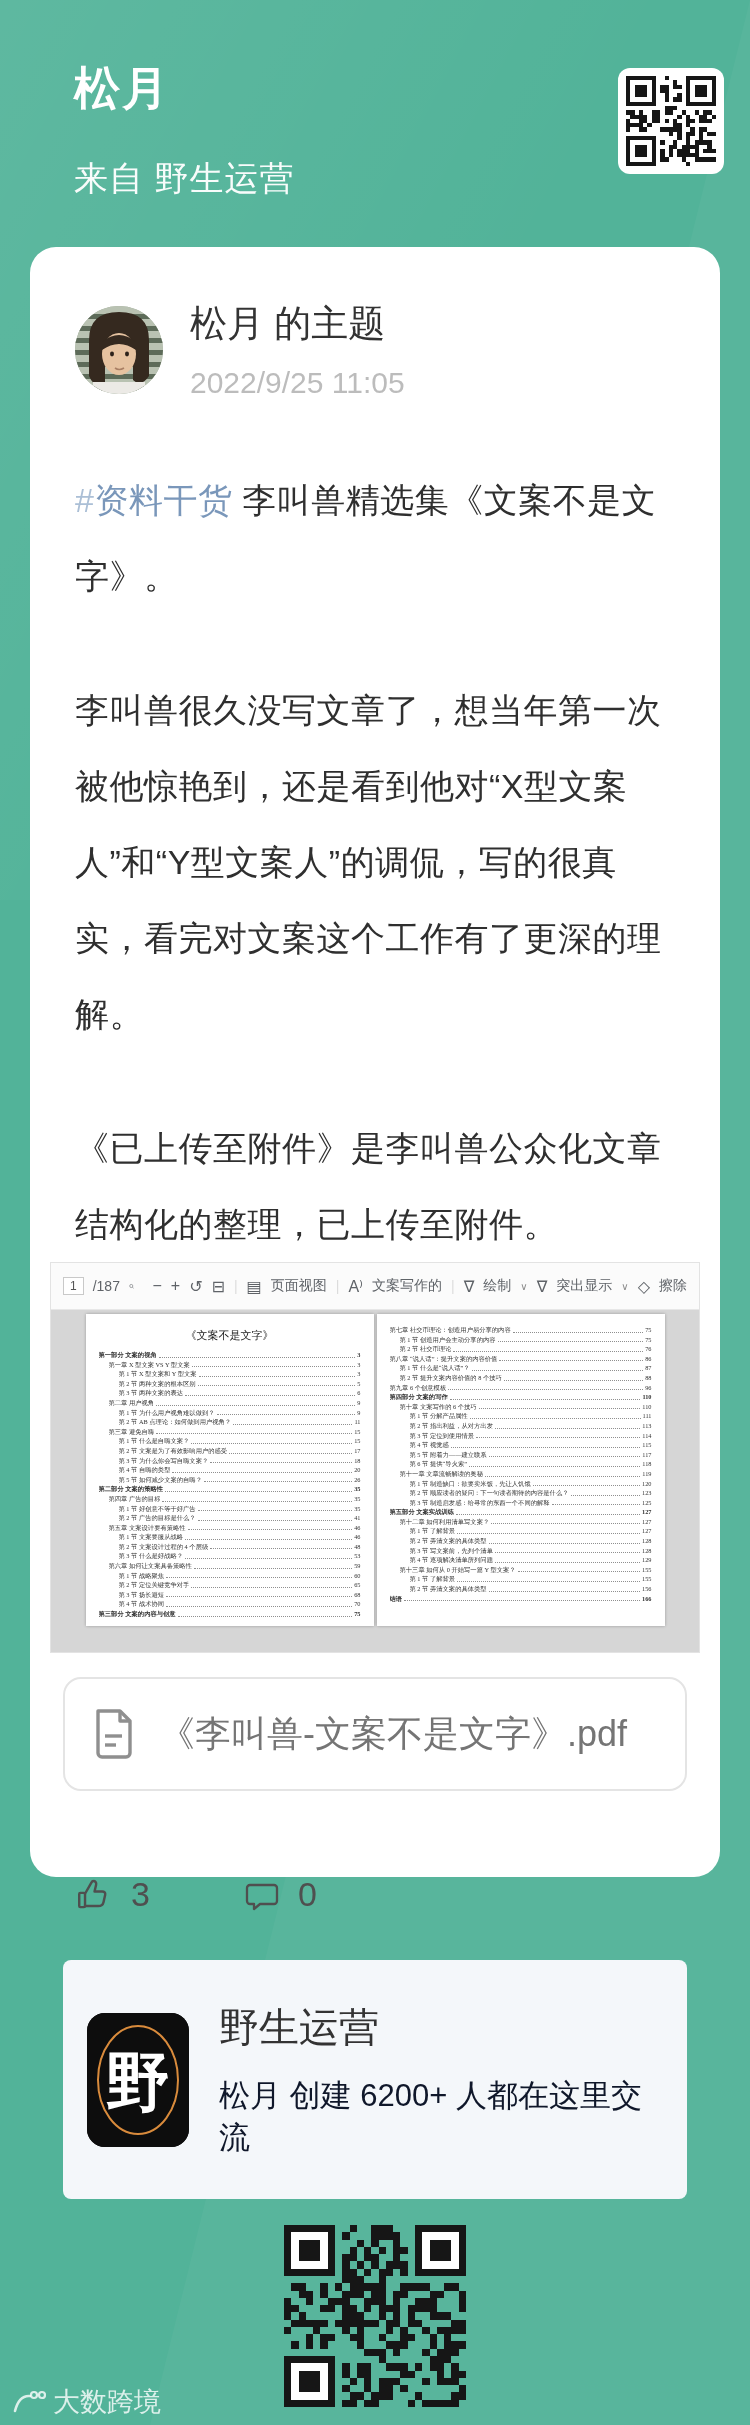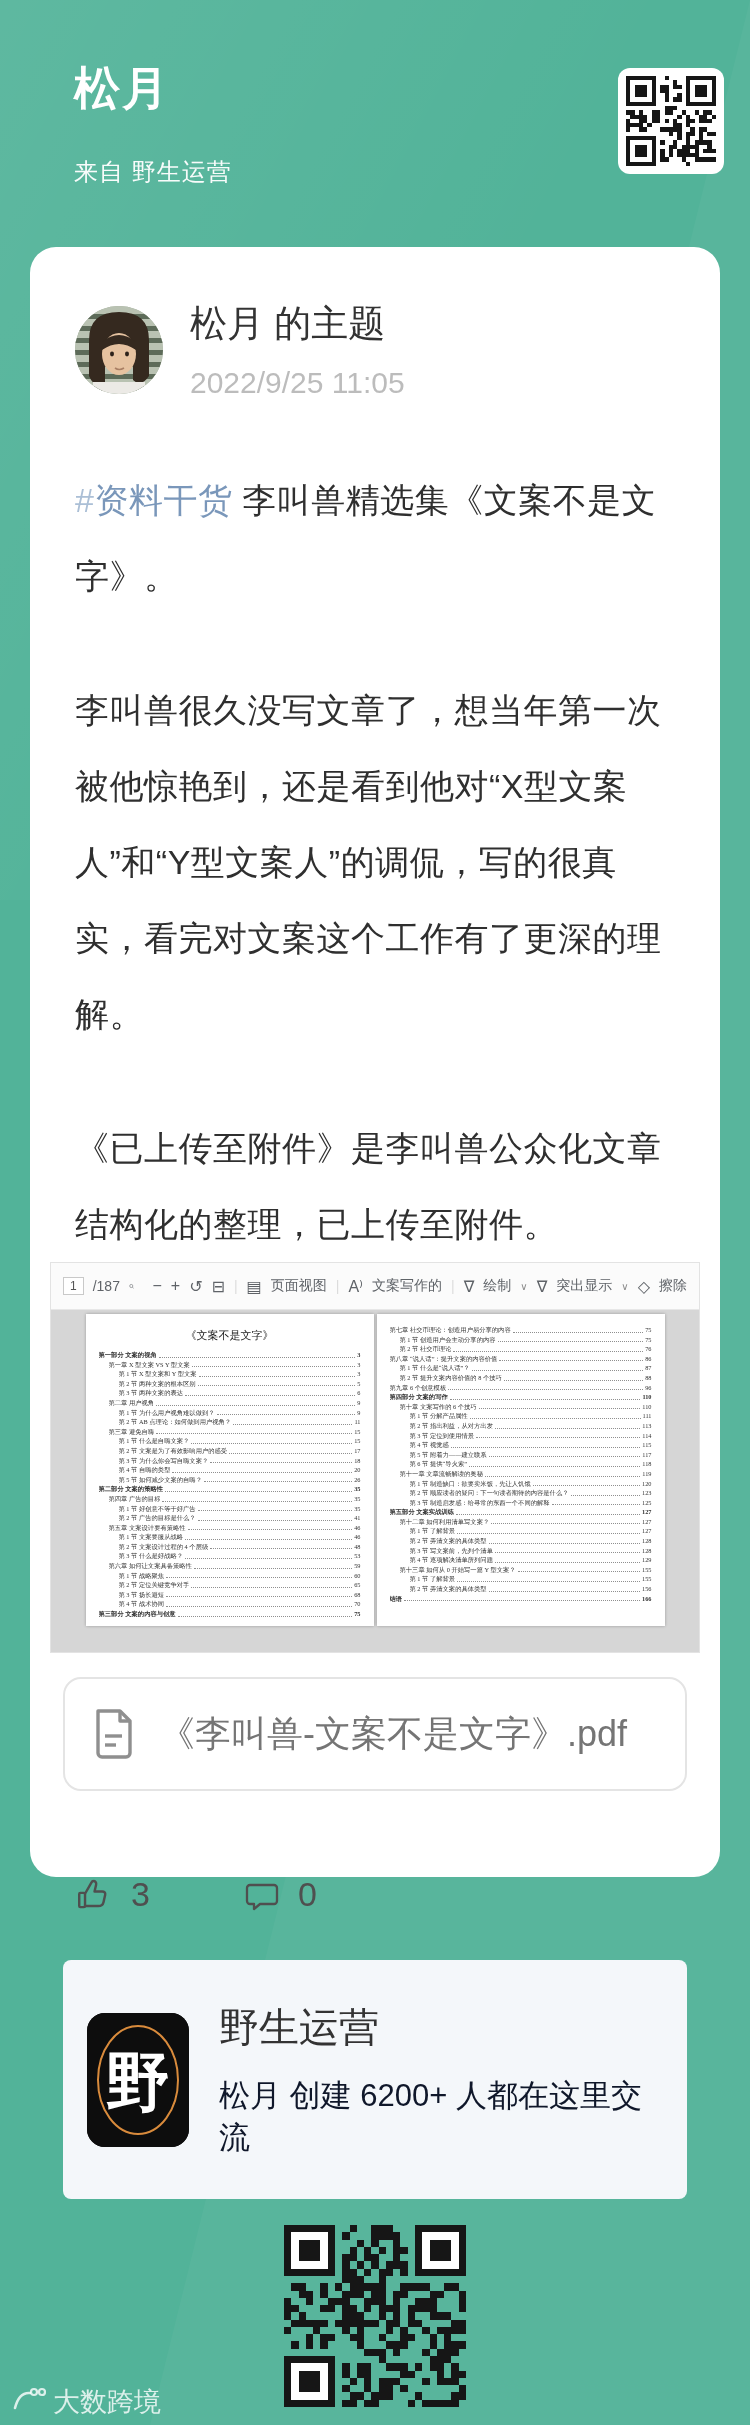--- a/index.html
+++ b/index.html
@@ -5,21 +5,21 @@
   html,body{margin:0;padding:0;}
   .page{position:relative;width:750px;height:2425px;background:#52b399;overflow:hidden;
         font-family:"Liberation Sans","DejaVu Sans",sans-serif;}
   .bg-deco1{position:absolute;left:0;top:0;width:750px;height:900px;
         background:linear-gradient(118deg,rgba(255,255,255,.07) 0%,rgba(255,255,255,0) 55%);}
   .bg-deco2{position:absolute;right:0;top:0;width:750px;height:2425px;
         clip-path:polygon(100% 0,100% 100%,20% 100%);background:rgba(255,255,255,.035);}
 
   
   .hdr-title{position:absolute;left:74px;top:58px;font-size:46px;font-weight:600;color:#fff;letter-spacing:2px;}
-  .hdr-sub{position:absolute;left:74px;top:156px;font-size:24px;color:rgba(255,255,255,.96);letter-spacing:1px;}
+  .hdr-sub{position:absolute;left:74px;top:156px;font-size:34px;color:rgba(255,255,255,.96);letter-spacing:1px;}
   .hdr-qr{position:absolute;left:618px;top:68px;width:106px;height:106px;background:#fff;border-radius:12px;
         padding:8px;box-sizing:border-box;}
   .hdr-qr svg{width:100%;height:100%;display:block;}
 
   
   .card{position:absolute;left:30px;top:247px;width:690px;height:1630px;background:#fff;border-radius:26px;
         padding:52px 45px 0;box-sizing:border-box;}
 
   .post-header{display:flex;align-items:center;}
   .avatar{width:88px;height:88px;border-radius:50%;overflow:hidden;flex:0 0 88px;background:#9aa795;}
@@ -79,21 +79,21 @@
   .comm-info{margin-left:30px;}
   .comm-name{font-size:40px;color:#333;font-weight:500;}
   .comm-desc{font-size:31px;color:#0f172a;margin-top:20px;}
 
   
   .qr-bottom{margin-top:26px;text-align:center;}
   .qr-bottom svg{width:182px;height:182px;}
   .qr-caption{margin-top:30px;font-size:30px;color:#9b9b9b;text-align:center;letter-spacing:1px;}
 
   
-  .watermark{position:absolute;left:10px;top:2384px;display:flex;gap:7px;
+  .watermark{position:absolute;left:10px;top:2384px;display:flex;align-items:center;gap:7px;
         color:rgba(255,255,255,.8);font-size:27px;}
 </style>
 </head>
 <body>
 
 <div class="page">
   <div class="bg-deco1"></div>
   <div class="bg-deco2"></div>
 
   <div class="hdr-title">松月</div>

